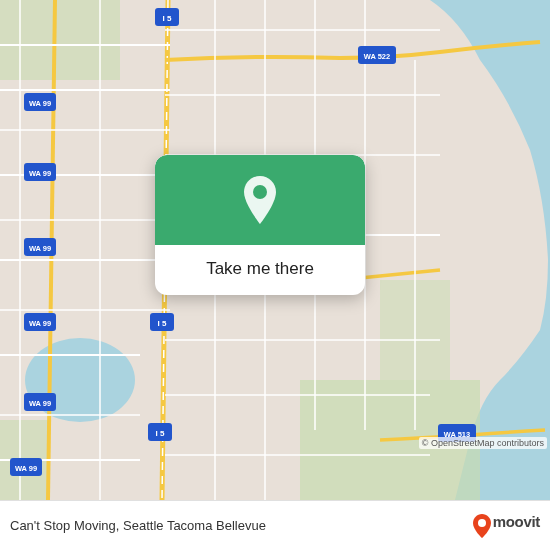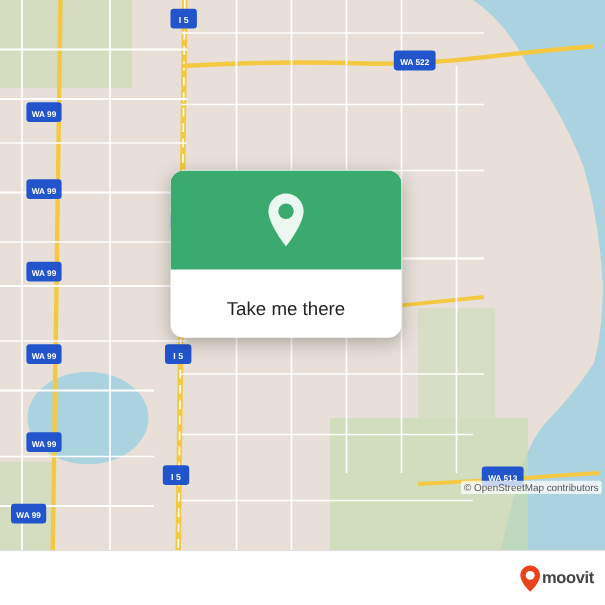--- a/index.html
+++ b/index.html
@@ -34,21 +34,20 @@
       left: 155px;
       width: 210px;
       background: #fff;
       border-radius: 12px;
       box-shadow: 0 4px 16px rgba(0,0,0,0.25);
       display: flex;
       flex-direction: column;
       align-items: center;
       padding-bottom: 16px;
       overflow: hidden;
-      gap: 12px;
     }
 
     #card-green-top {
       background: #3aaa6e;
       width: 100%;
       height: 90px;
       display: flex;
       align-items: center;
       justify-content: center;
       border-radius: 12px 12px 0 0;
@@ -75,21 +74,20 @@
       background: #fff;
       border-top: 1px solid #e0e0e0;
       display: flex;
       align-items: center;
       padding: 0 10px;
       gap: 6px;
     }
 
     #moovit-logo {
       display: flex;
-      align-items: center;
       gap: 0;
       margin-left: auto;
     }
 
     #moovit-pin {
       width: 22px;
       height: 26px;
     }
 
     #moovit-text {
@@ -221,20 +219,21 @@
     </div>
     <button id="take-me-there-btn">Take me there</button>
   </div>
 
   <div id="osm-credit">
     <span>© OpenStreetMap contributors</span>
   </div>
 </div>
 
 <div id="bottom-bar">
+  <span id="app-title">Can't Stop Moving, Seattle Tacoma Bellevue</span>
   <div id="moovit-logo">
     <svg id="moovit-pin" viewBox="0 0 22 26" xmlns="http://www.w3.org/2000/svg">
       <path d="M11 1C6.029 1 2 5.029 2 10c0 7 9 15 9 15s9-8 9-15C20 5.029 15.971 1 11 1z" fill="#e8431c"></path>
       <circle cx="11" cy="10" r="4" fill="white"></circle>
     </svg>
     <span id="moovit-text">moovit</span>
   </div>
 </div>
 
 </body></html>

